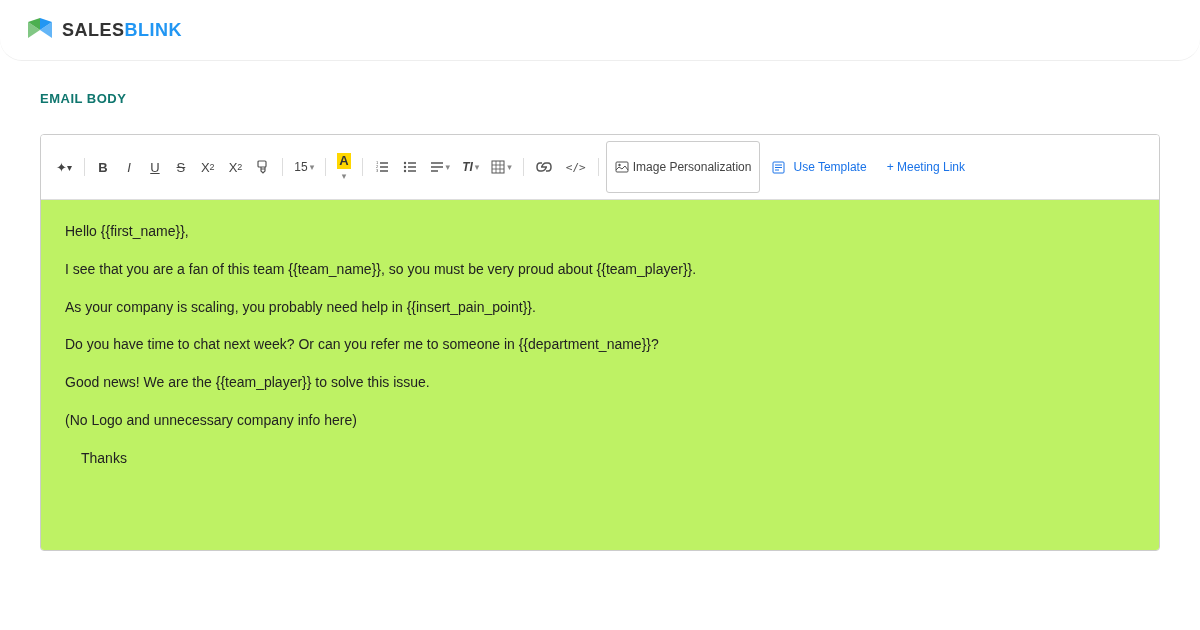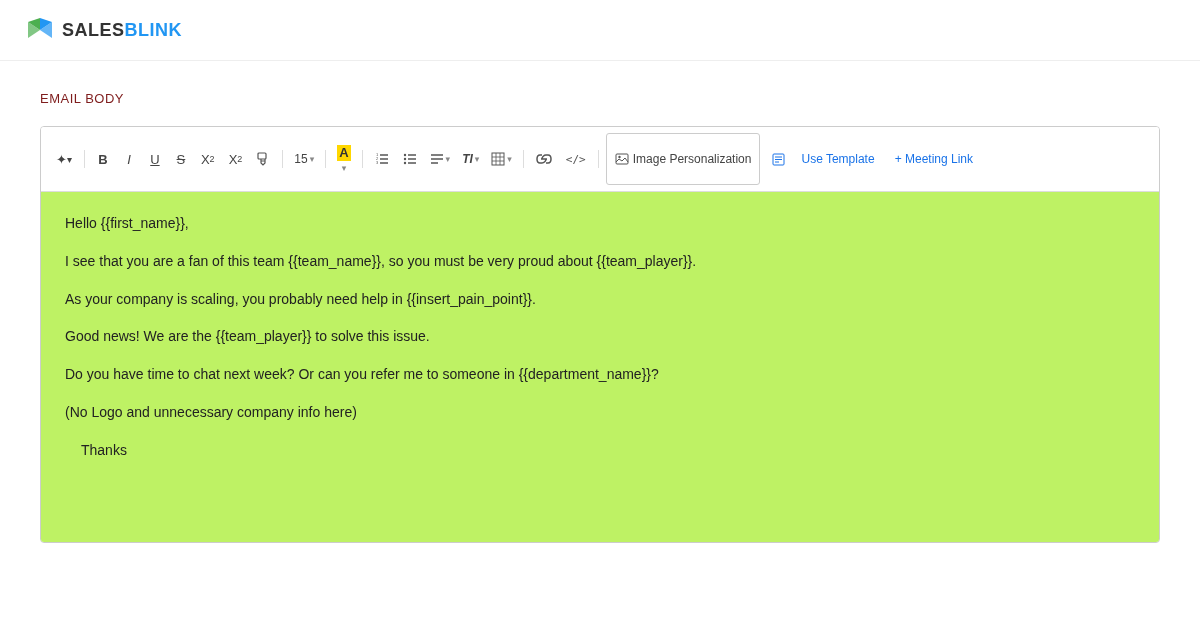--- a/index.html
+++ b/index.html
@@ -15,20 +15,21 @@
       height: 630px;
       overflow: hidden;
       color: #222;
     }
 
     .header {
       display: flex;
       align-items: center;
       padding: 14px 24px;
       border-bottom: 1px solid #eee;
+      border-radius: 22px;
     }
 
     .logo-container {
       display: flex;
       align-items: center;
       gap: 6px;
     }
 
     .logo-icon {
       width: 32px;
@@ -48,24 +49,24 @@
     .logo-blink {
       color: #2196F3;
     }
 
     .main-content {
       padding: 30px 40px;
     }
 
     .section-label {
       font-size: 13px;
-      font-weight: 400;
-      color: #7f1d1d;
+      font-weight: 700;
+      color: #0f766e;
       letter-spacing: 0.5px;
-      margin-bottom: 20px;
+      margin-bottom: 28px;
     }
 
     .editor-container {
       border: 1px solid #ccc;
       border-radius: 4px;
       overflow: hidden;
     }
 
     .toolbar {
       display: flex;
@@ -166,21 +167,21 @@
       cursor: pointer;
       font-size: 12px;
       color: #444;
       border-radius: 3px;
       white-space: nowrap;
     }
 
     .use-template-btn {
       display: inline-flex;
       align-items: center;
-      gap: 16px;
+      gap: 8px;
       padding: 3px 8px;
       border: none;
       background: transparent;
       cursor: pointer;
       font-size: 12px;
       color: #1a73e8;
       border-radius: 3px;
       white-space: nowrap;
     }
 
@@ -368,19 +369,19 @@
       <button class="meeting-link-btn">
         <span>+ Meeting Link</span>
       </button>
 
     </div>
 
     <div class="editor-body">
       <p>Hello {{first_name}},</p>
       <p>I see that you are a fan of this team {{team_name}}, so you must be very proud about {{team_player}}.</p>
       <p>As your company is scaling, you probably need help in {{insert_pain_point}}.</p>
+      <p>Do you have time to chat next week? Or can you refer me to someone in {{department_name}}?</p>
       <p>Good news! We are the {{team_player}} to solve this issue.</p>
-      <p>Do you have time to chat next week? Or can you refer me to someone in {{department_name}}?</p>
       <p>(No Logo and unnecessary company info here)</p>
       <p>Thanks</p>
     </div>
   </div>
 </div>
 
 </body></html>

